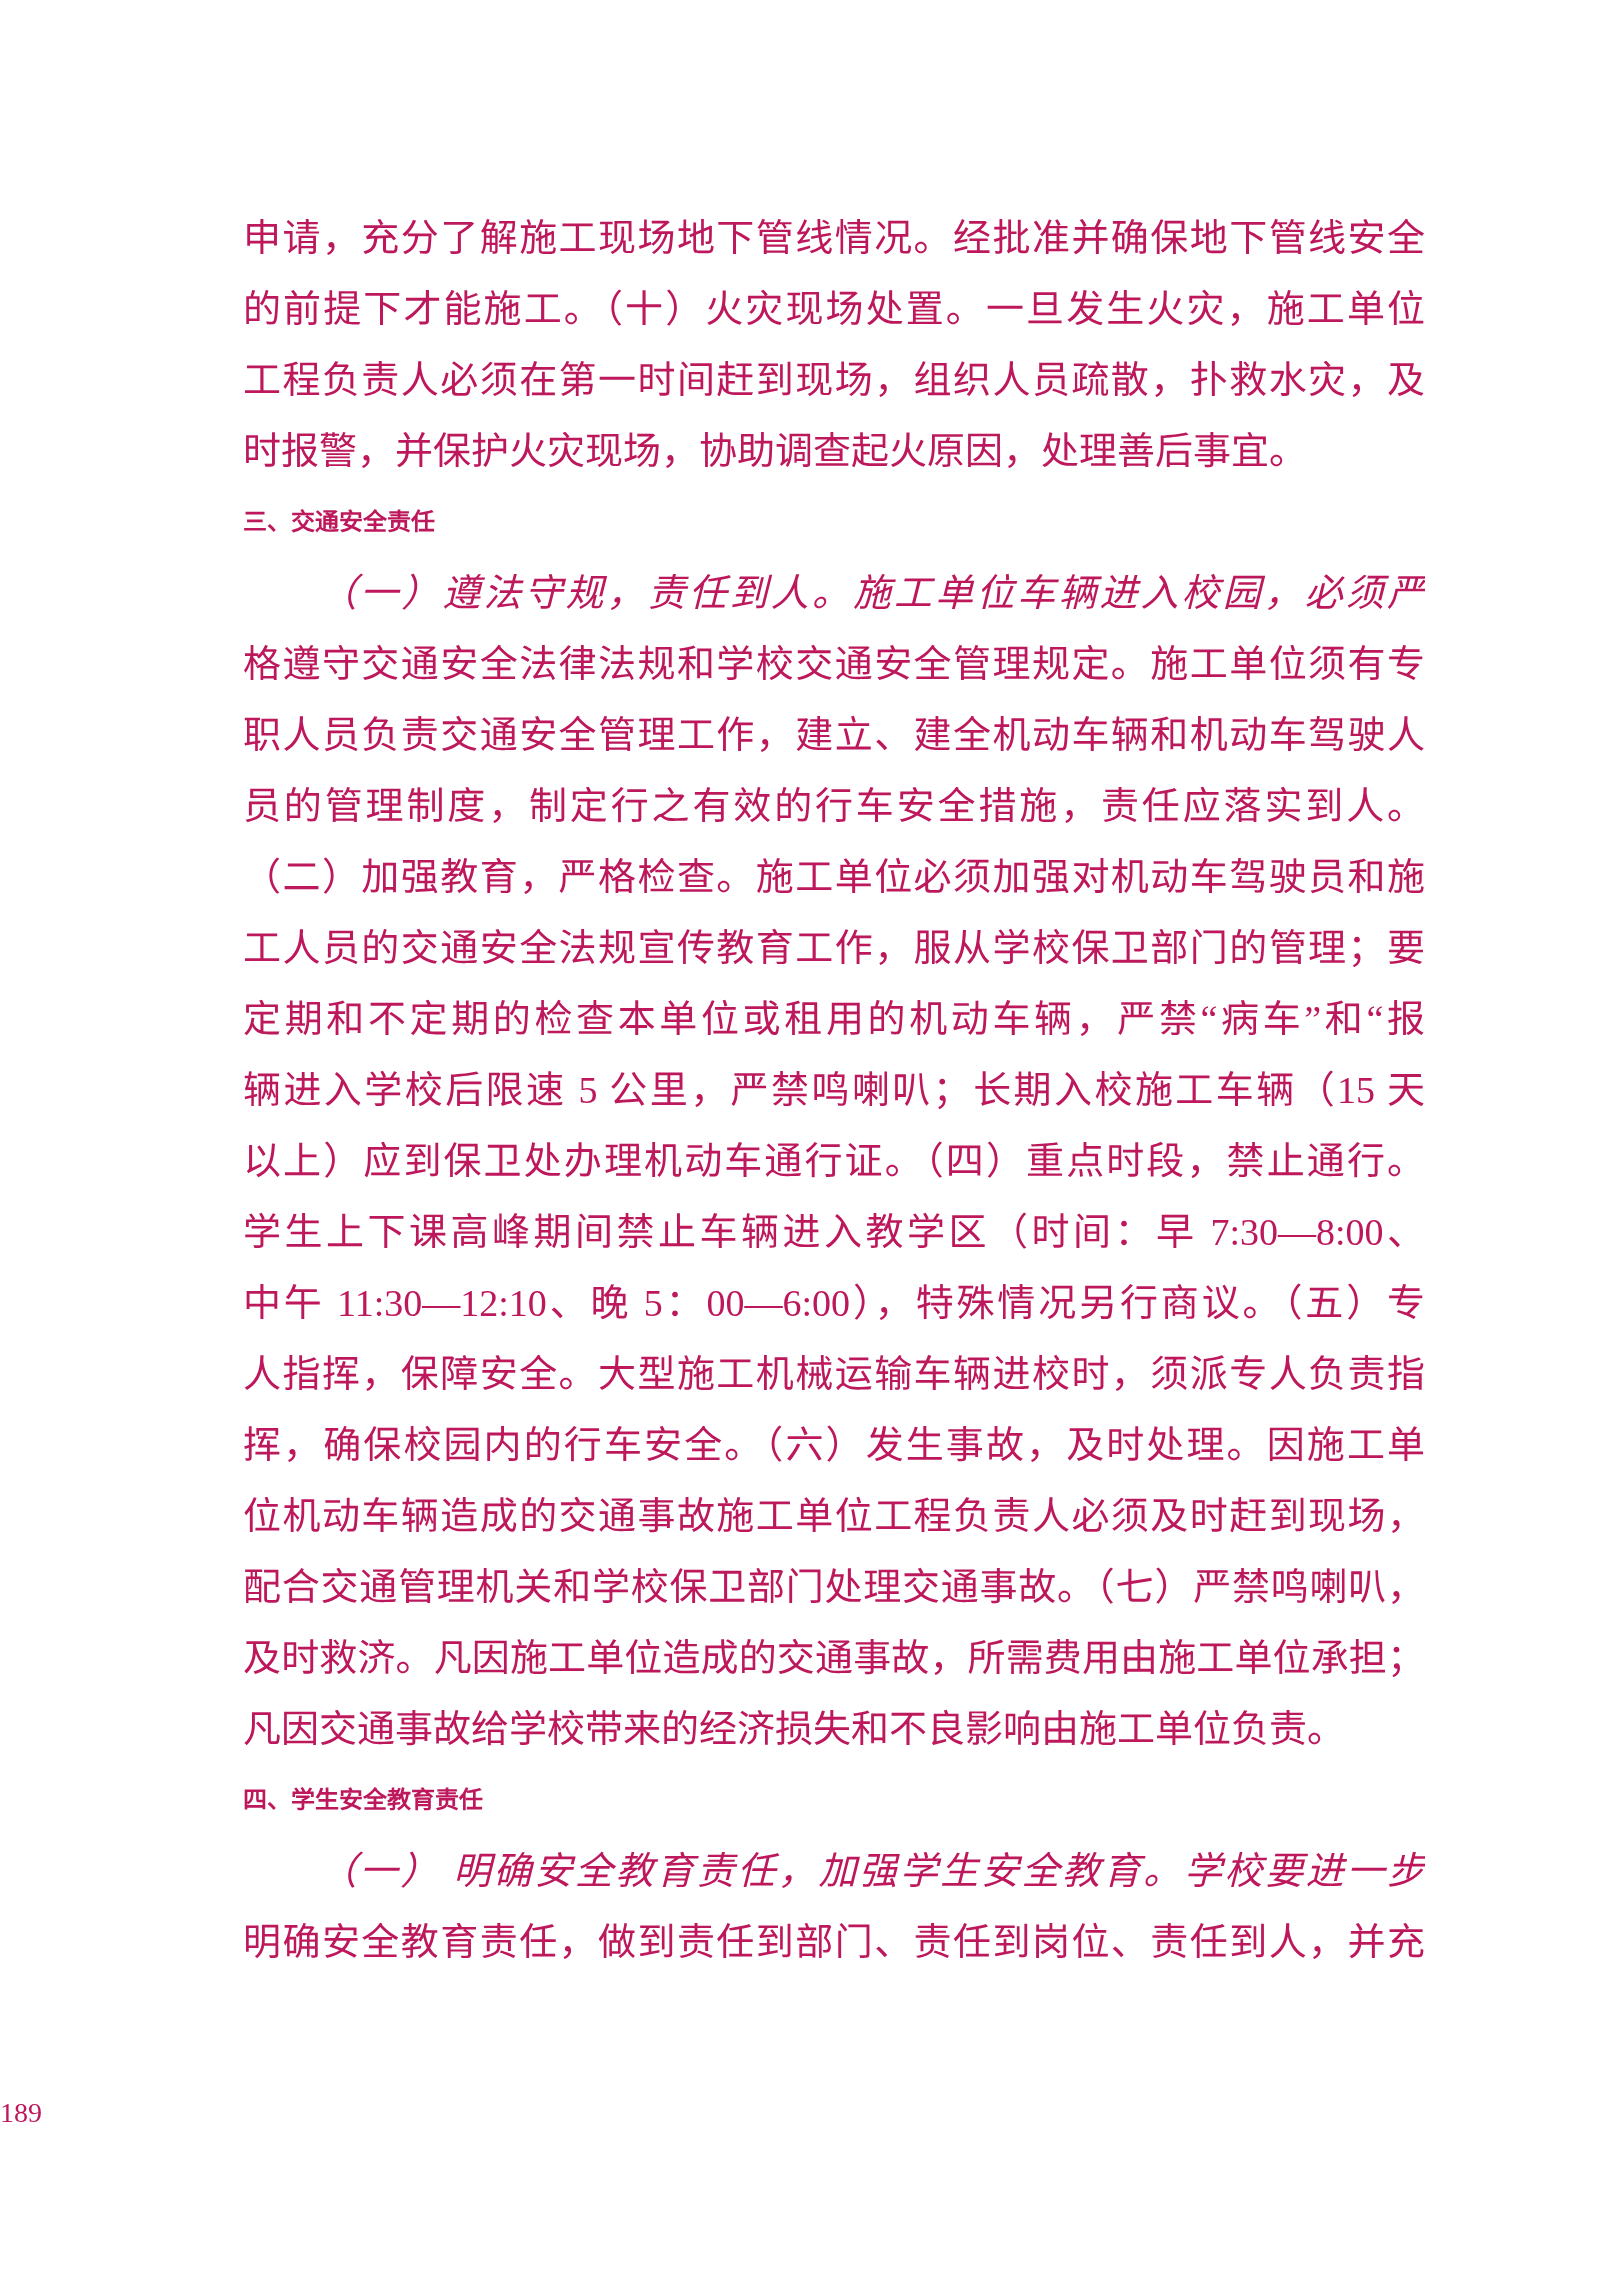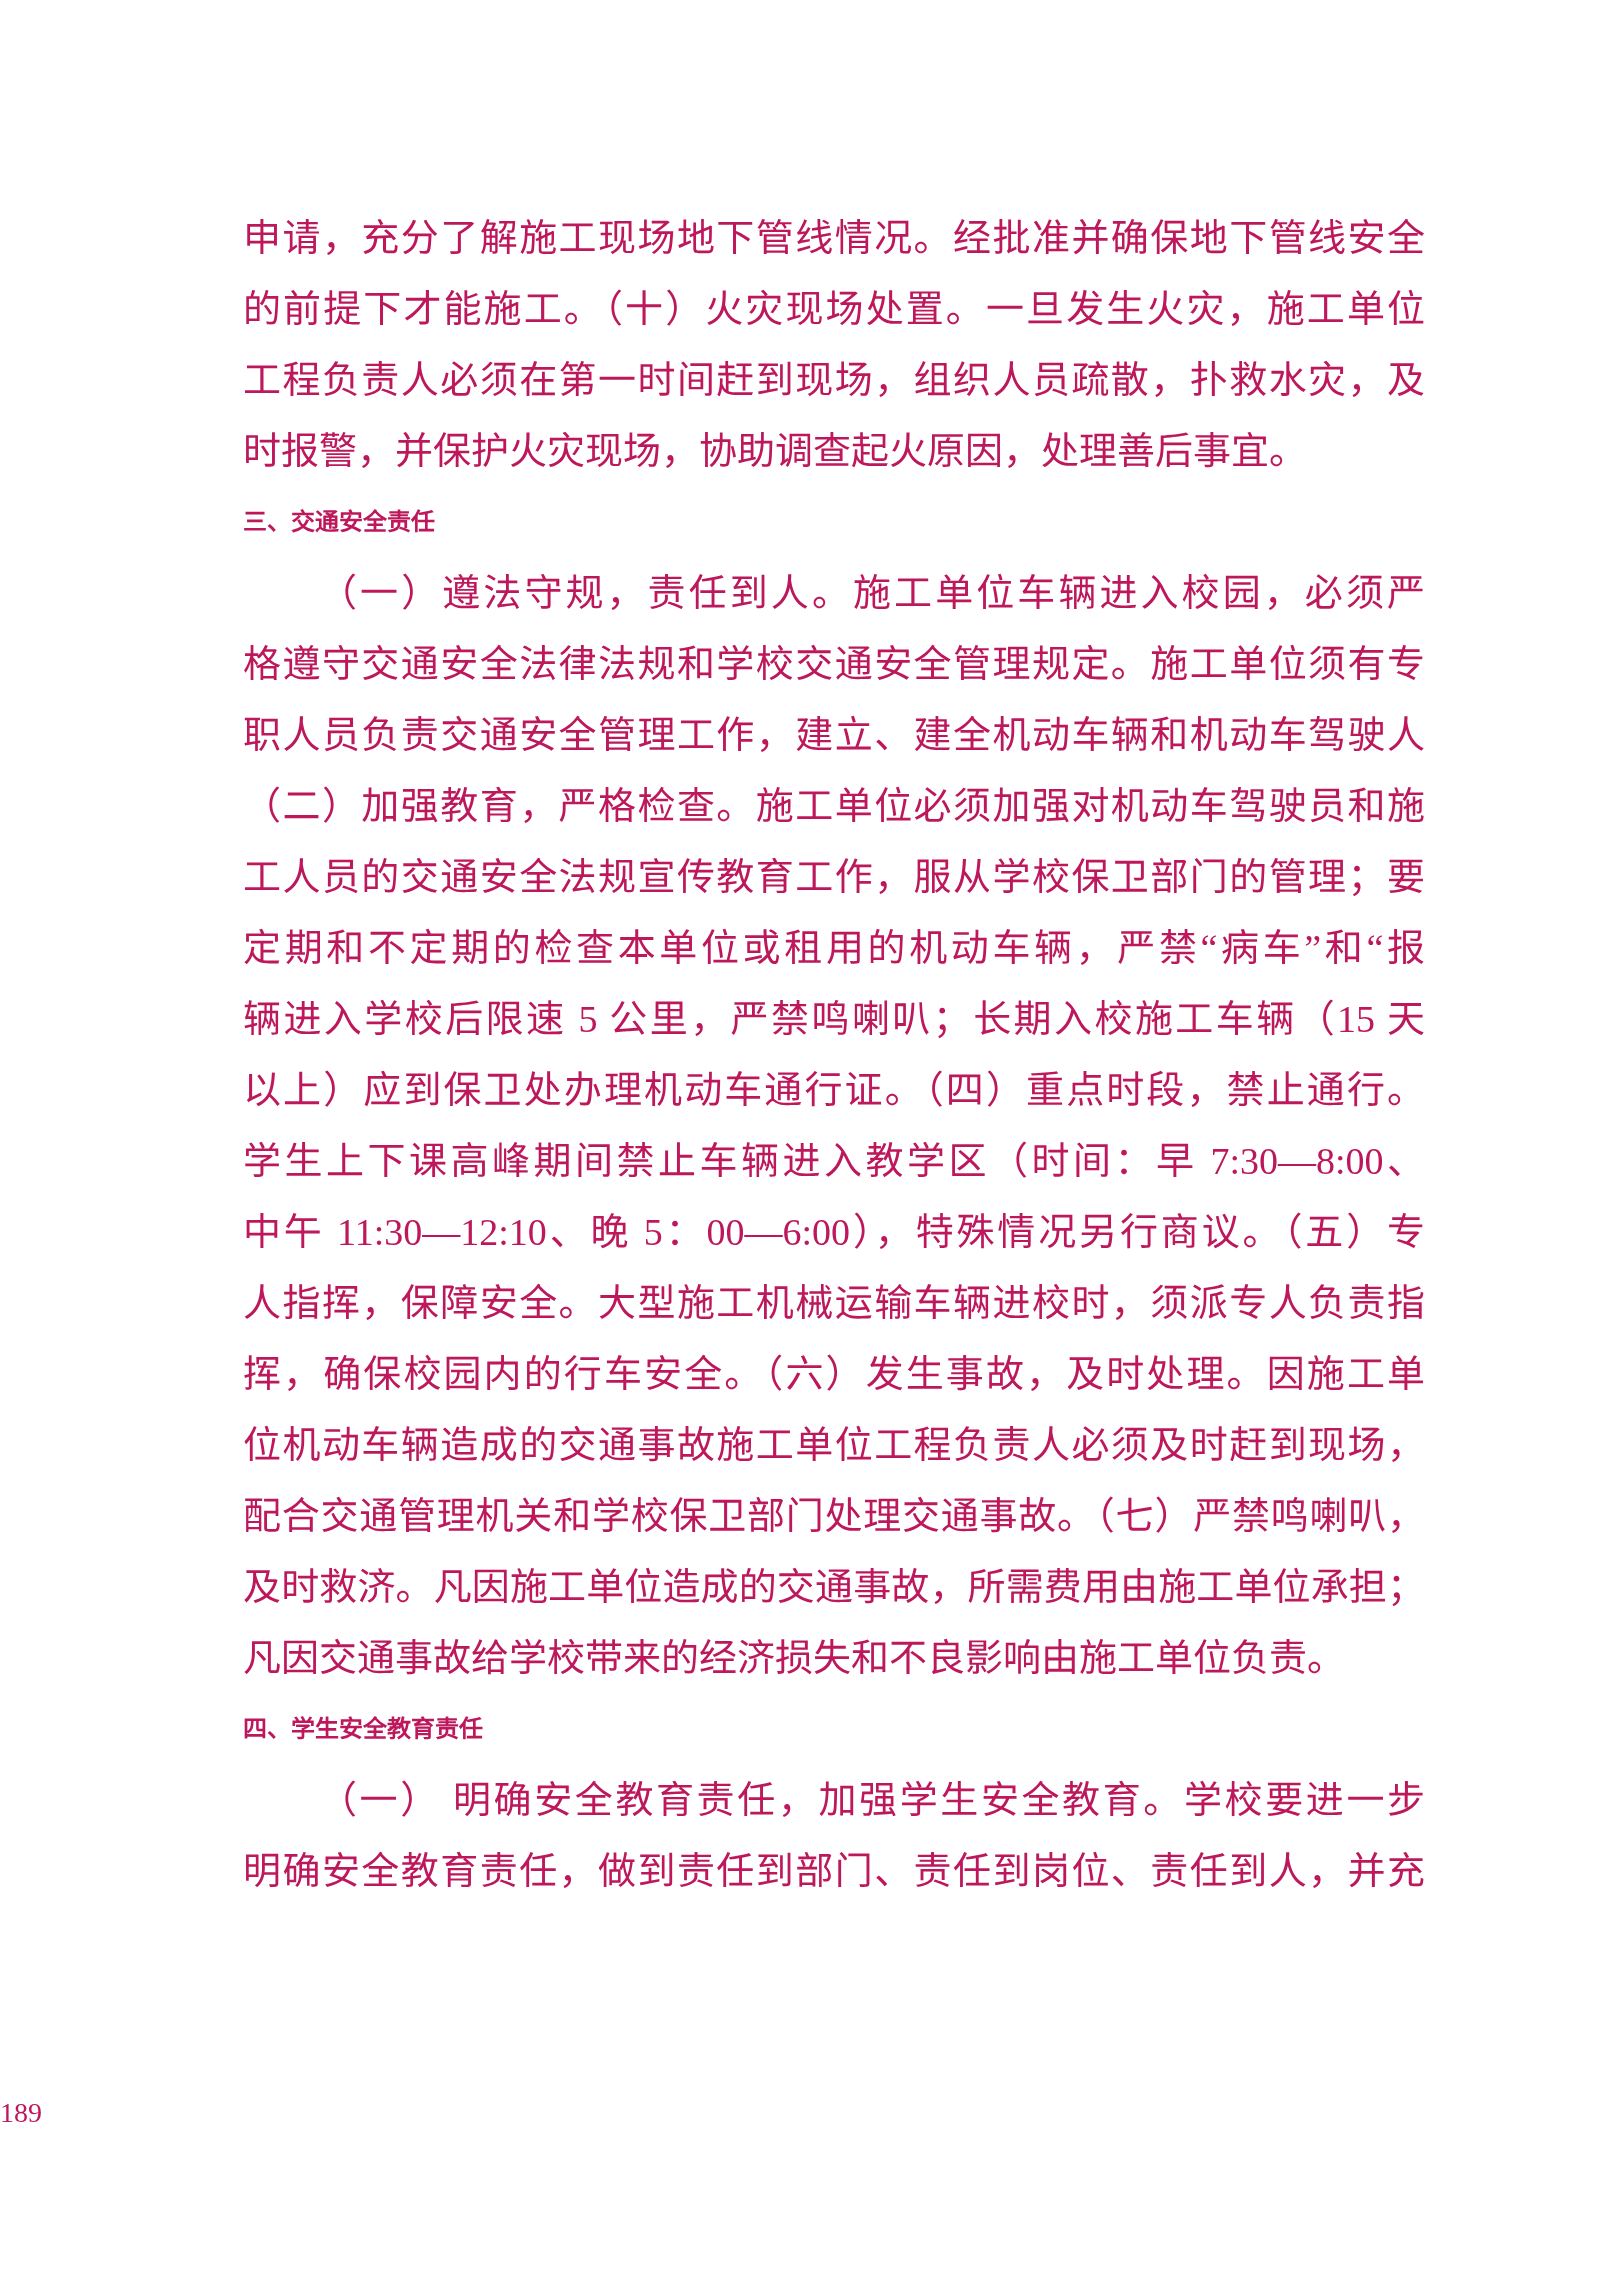--- a/index.html
+++ b/index.html
@@ -33,20 +33,21 @@
   .just {
     text-align: justify;
     text-align-last: justify;
   }
   .plain {
     text-align: left;
     text-align-last: left;
   }
   .indent {
     text-indent: 76px;
+    font-style: italic;
   }
   .heading {
     font-weight: bold;
     font-size: 24px;
     text-align: left;
     text-align-last: left;
   }
   .pagenum {
     position: absolute;
     top: 2095px;
@@ -64,20 +65,21 @@
 <div class="page">
   <div class="content">
     <div class="line just">申请，充分了解施工现场地下管线情况。经批准并确保地下管线安全</div>
     <div class="line just">的前提下才能施工。（十）火灾现场处置。一旦发生火灾，施工单位</div>
     <div class="line just">工程负责人必须在第一时间赶到现场，组织人员疏散，扑救水灾，及</div>
     <div class="line plain">时报警，并保护火灾现场，协助调查起火原因，处理善后事宜。</div>
     <div class="line heading">三、交通安全责任</div>
     <div class="line just indent">（一）遵法守规，责任到人。施工单位车辆进入校园，必须严</div>
     <div class="line just">格遵守交通安全法律法规和学校交通安全管理规定。施工单位须有专</div>
     <div class="line just">职人员负责交通安全管理工作，建立、建全机动车辆和机动车驾驶人</div>
+    <div class="line just">员的管理制度，制定行之有效的行车安全措施，责任应落实到人。</div>
     <div class="line just">（二）加强教育，严格检查。施工单位必须加强对机动车驾驶员和施</div>
     <div class="line just">工人员的交通安全法规宣传教育工作，服从学校保卫部门的管理；要</div>
     <div class="line just">定期和不定期的检查本单位或租用的机动车辆，严禁“病车”和“报</div>
     <div class="line just">辆进入学校后限速 5 公里，严禁鸣喇叭；长期入校施工车辆（15 天</div>
     <div class="line just">以上）应到保卫处办理机动车通行证。（四）重点时段，禁止通行。</div>
     <div class="line just">学生上下课高峰期间禁止车辆进入教学区（时间：早 7:30—8:00、</div>
     <div class="line just">中午 11:30—12:10、晚 5：00—6:00），特殊情况另行商议。（五）专</div>
     <div class="line just">人指挥，保障安全。大型施工机械运输车辆进校时，须派专人负责指</div>
     <div class="line just">挥，确保校园内的行车安全。（六）发生事故，及时处理。因施工单</div>
     <div class="line just">位机动车辆造成的交通事故施工单位工程负责人必须及时赶到现场，</div>

